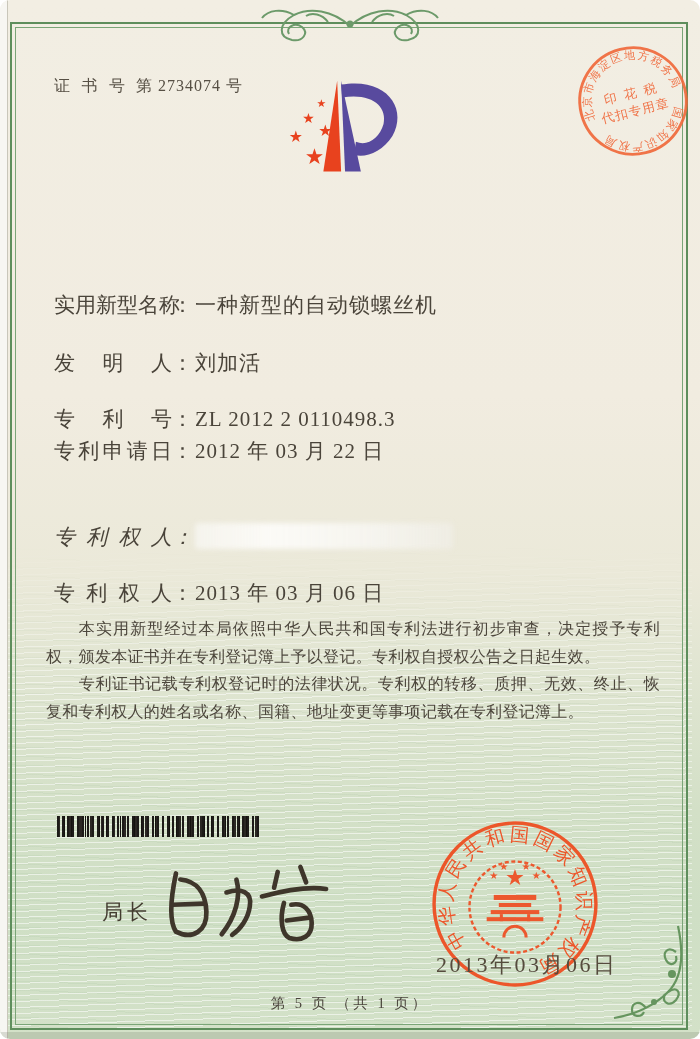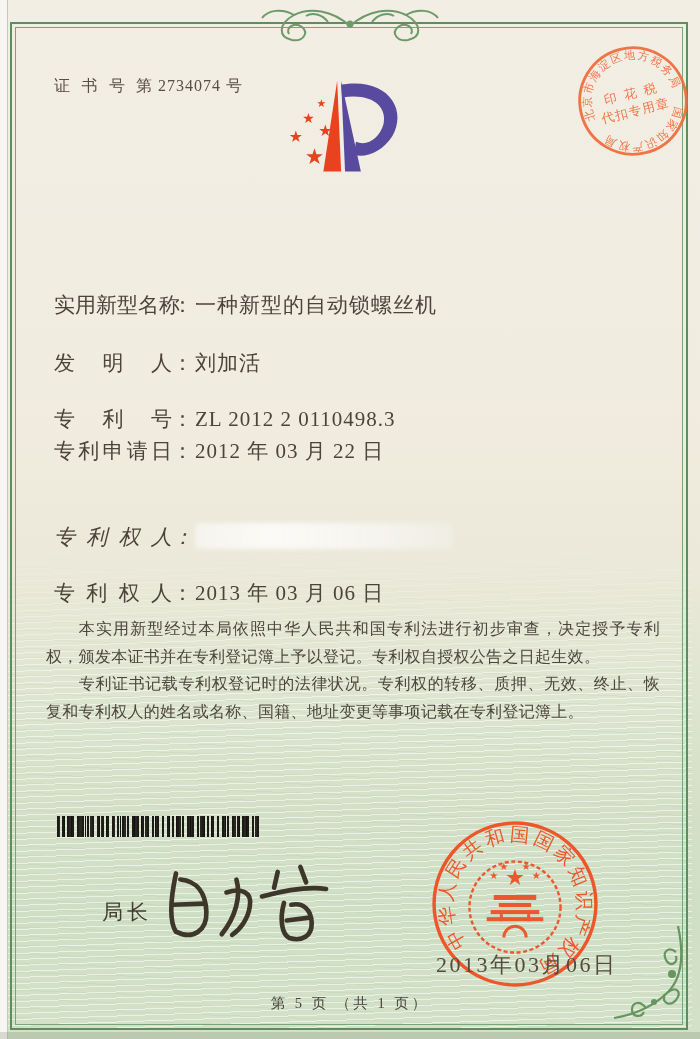--- a/index.html
+++ b/index.html
@@ -1,19 +1,20 @@
 <!DOCTYPE html>
 <html><head>
 <meta charset="utf-8">
 <style>
   html,body{margin:0;padding:0;}
   body{font-family:"Liberation Serif","DejaVu Serif",serif;}
   #page{
     position:relative;width:700px;height:1039px;overflow:hidden;
     background:linear-gradient(180deg,#f2eee3 0%,#f1ece0 38%,#ebe9d9 55%,#dde4cf 68%,#d3e0c7 78%,#cfdfc5 88%,#d3e1c8 100%);
+    border-radius:10px;
   }
   .abs{position:absolute;}
   
   #left-edge{left:0;top:0;width:7px;height:1039px;background:#f7f6f2;border-right:1px solid #c9c6ba;}
   #bottom-shade{left:0;bottom:0;width:100%;height:7px;background:rgba(110,120,95,0.22);}
   
   #guilloche{
     left:8px;top:545px;width:684px;height:484px;z-index:0;pointer-events:none;
     background:
       repeating-linear-gradient(178deg, rgba(255,255,255,0.55) 0 1px, rgba(255,255,255,0) 1px 6px),

